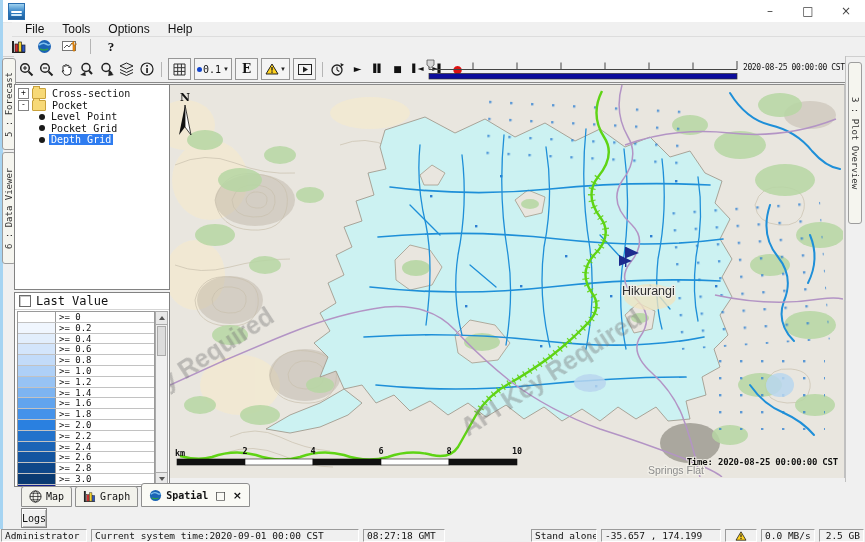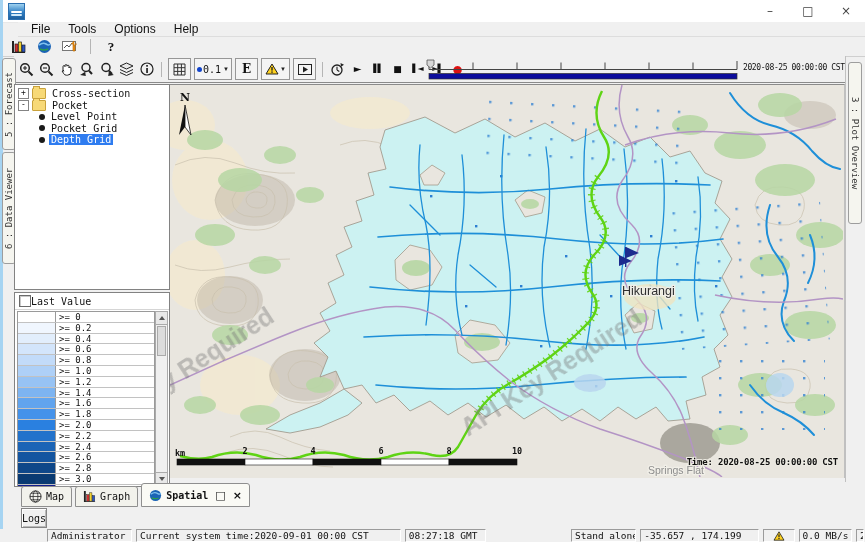--- a/index.html
+++ b/index.html
@@ -7,21 +7,21 @@
        font-family:"Liberation Sans",sans-serif;font-size:12px;color:#111;}
   .accent-strip{position:absolute;left:0;top:0;width:3px;height:542px;background:#a6d4f2;}
   
   .titlebar{position:absolute;left:3px;top:0;right:0;height:22px;background:#fff;display:flex;align-items:center;border-bottom:1px solid #e8e8e8;}
   .app-icon{width:15px;height:15px;margin:0 6px 0 5px;border:1px solid #2a6fb0;background:linear-gradient(180deg,#9fd2f0 0%,#2f7fc4 55%,#1d5f9e 100%);position:relative;}
   .app-icon::after{content:"";position:absolute;left:2px;right:2px;top:7px;height:2px;background:#fff;border-radius:2px;box-shadow:0 3px 0 #cfe9fa;}
   .title-text{font-size:12px;color:#000;}
   .win-controls{margin-left:auto;display:flex;height:100%;}
   .win-btn{width:38px;height:100%;display:flex;align-items:center;justify-content:center;color:#444;font-size:12px;font-family:"DejaVu Sans",sans-serif;}
   
-  .menubar{position:absolute;left:18px;top:22px;right:0;height:14px;display:flex;align-items:flex-end;padding-left:4px;border-bottom:1px solid #ddd;background:#f0f0f0;}
+  .menubar{position:absolute;left:12px;top:22px;right:0;height:14px;display:flex;align-items:flex-end;padding-left:4px;border-bottom:1px solid #ddd;background:#f0f0f0;}
   .menu-item{padding:0 9px;font-size:12px;color:#111;}
   
   .toolbar-main{position:absolute;left:3px;top:37px;right:0;height:19px;display:flex;align-items:center;gap:8px;padding-left:6px;border-bottom:1px solid #cfcfcf;background:#f0f0f0;}
   .tb1-btn{width:18px;height:16px;display:flex;align-items:center;justify-content:center;}
   .vsep{width:1px;height:15px;background:#b5b5b5;margin:0 3px;}
   .help-q{font-weight:bold;font-size:13px;font-family:"Liberation Serif",serif;}
   
   .toolbar-map{position:absolute;left:14px;top:56px;width:831px;height:27px;background:#f0f0f0;border-bottom:1px solid #8a8a8a;display:flex;align-items:center;gap:3px;padding-left:4px;box-sizing:border-box;}
   .mt-btn{width:17px;height:18px;display:flex;align-items:center;justify-content:center;flex:0 0 auto;}
   .mt-btn.framed{border:1px solid #979797;background:#f4f4f4;width:21px;height:20px;}
@@ -46,21 +46,21 @@
   .trow{display:flex;align-items:center;height:11.5px;white-space:nowrap;}
   .expander{width:9px;height:9px;border:1px solid #848484;background:#fff;font-size:8px;line-height:7px;text-align:center;margin-right:3px;flex:0 0 auto;font-family:"DejaVu Sans Mono",monospace;}
   .folder{width:12px;height:9px;background:#f7d977;border:1px solid #c9a23c;border-radius:1px;margin-right:4px;flex:0 0 auto;position:relative;}
   .folder::before{content:"";position:absolute;left:0;top:-3px;width:5px;height:2px;background:#f7d977;border:1px solid #c9a23c;border-bottom:none;}
   .bullet{width:6px;height:6px;border-radius:50%;background:#1a1a1a;margin:0 4px 0 0;flex:0 0 auto;}
   .t-child{margin-left:21px;}
   .t-label{padding:0 2px;}
   .t-label.selected{background:#2e7cf0;color:#fff;}
   
   .legend-panel{position:absolute;left:14px;top:292px;width:156px;height:195px;background:#fff;border:1px solid #828282;box-sizing:border-box;overflow:hidden;}
-  .lg-head{display:flex;align-items:center;height:16px;padding-left:4px;font-family:"DejaVu Sans Mono",monospace;font-size:10px;border-bottom:1px solid #d5d5d5;}
+  .lg-head{display:flex;align-items:center;height:16px;padding-left:4px;font-family:"DejaVu Sans Mono",monospace;font-size:12px;gap:5px;border-bottom:1px solid #d5d5d5;}
   .checkbox{width:10px;height:10px;border:1px solid #6a6a6a;background:#fff;box-shadow:inset 1px 1px 0 #c9c9c9;}
   .lg-body{position:absolute;left:2px;top:18px;right:14px;bottom:0;border:1px solid #9a9a9a;border-bottom:none;overflow:hidden;}
   .lg-row{display:flex;height:10.8px;box-sizing:border-box;border-bottom:1px solid #c2c2c2;}
   .lg-swatch{width:37px;flex:0 0 auto;border-right:1px solid #9a9a9a;}
   .lg-label{font-family:"DejaVu Sans Mono",monospace;font-size:9px;padding-left:3px;line-height:10px;}
   .lg-scroll{position:absolute;top:18px;right:1px;width:13px;bottom:0;border:1px solid #aaa;background:#f0f0f0;display:flex;flex-direction:column;box-sizing:border-box;}
   .sb-btn{height:12px;background:#e8e8e8;border-bottom:1px solid #aaa;display:flex;align-items:center;justify-content:center;}
   .sb-btn.bottom{margin-top:auto;border-top:1px solid #aaa;border-bottom:none;}
   .arrow-up{width:0;height:0;border-left:3px solid transparent;border-right:3px solid transparent;border-bottom:4px solid #555;}
   .arrow-down{width:0;height:0;border-left:3px solid transparent;border-right:3px solid transparent;border-top:4px solid #555;}
@@ -582,21 +582,21 @@
     <span class="btab-ctl">□</span>
     <span class="btab-ctl">×</span>
   </div>
 </div>
 
 <div class="logs-row">
   <span class="logs-btn">Logs</span>
 </div>
 
 <div class="statusbar">
-  <div class="seg" style="width:86px;margin-left:46px;">
+  <div class="seg" style="width:86px;">
       <span>Administrator</span>
     </div>
   <div class="seg" style="width:268px;">
       <span>Current system time:2020-09-01 00:00 CST</span>
     </div>
   <div class="seg" style="width:82px;">
       <span>08:27:18 GMT</span>
     </div>
   <div class="seg" style="width:78px;margin-top:40px;">
       <span>16:27:18 CST</span>

